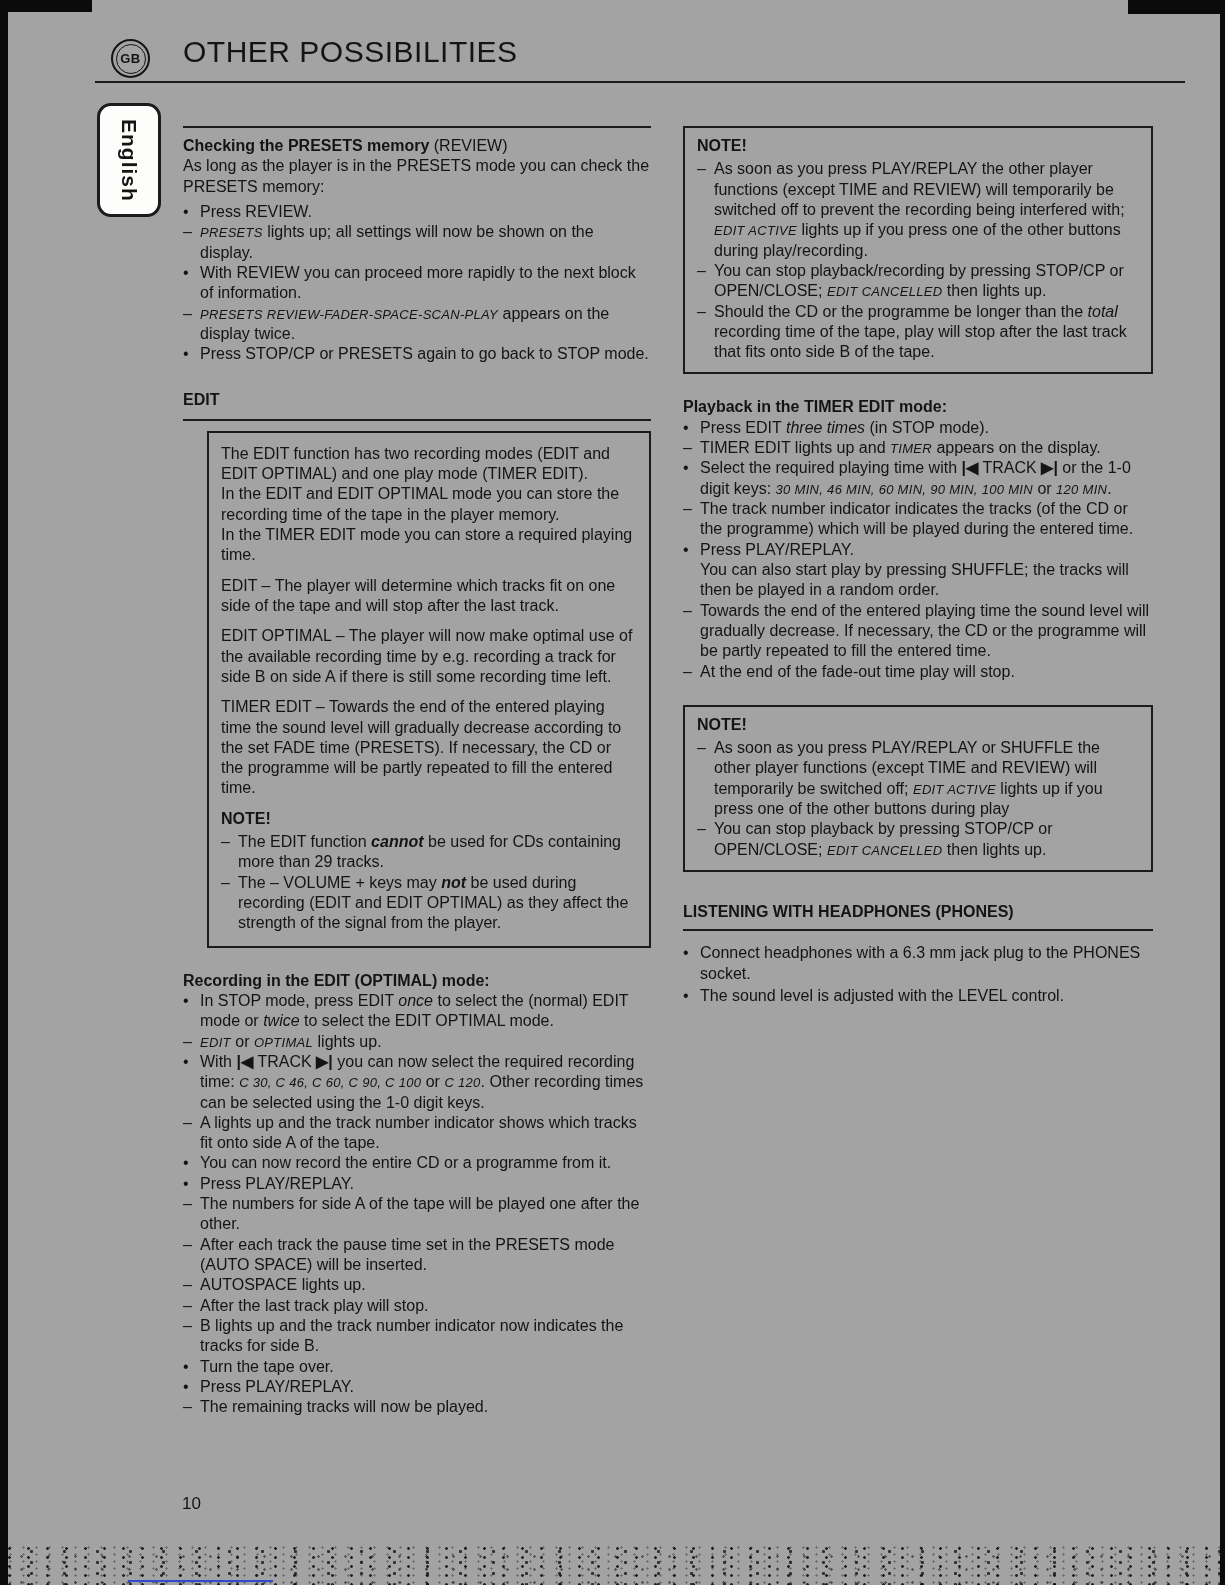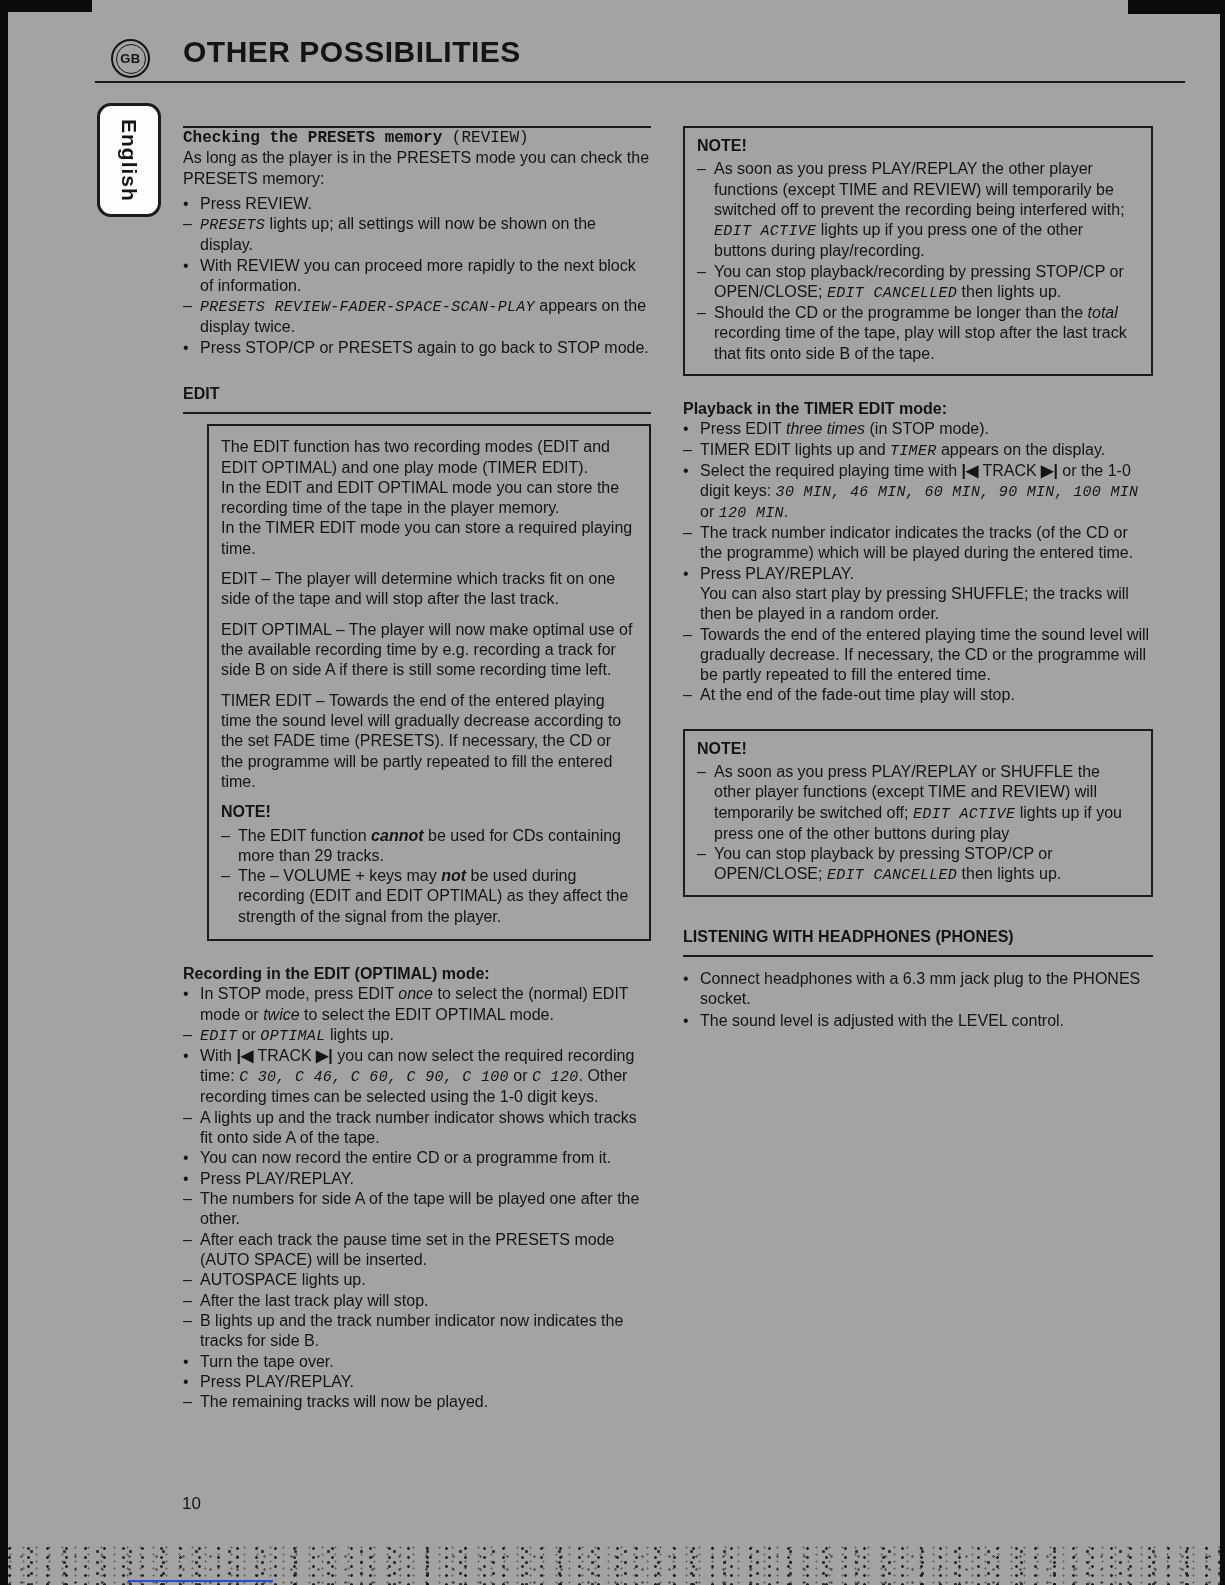--- a/index.html
+++ b/index.html
@@ -33,50 +33,50 @@
     border:2.5px solid #141414; border-radius:50%;
     display:flex; align-items:center; justify-content:center;
   }
   .gb-inner {
     width:30px; height:30px; border:1.5px solid #141414; border-radius:50%;
     display:flex; align-items:center; justify-content:center;
     font-weight:700; font-size:13px; letter-spacing:.5px;
   }
   .header-title {
     position:absolute; left:183px; top:35px;
-    font-size:30px; font-weight:700; letter-spacing:.5px;
+    font-size:30px; font-weight:400; letter-spacing:.5px;
   }
   .header-rule { position:absolute; left:95px; top:81px; width:1090px; height:2px; background:#1b1b1b; }
 
   
   .lang-tab {
     position:absolute; left:97px; top:103px; width:64px; height:114px;
     border:3px solid #1b1b1b; border-radius:14px;
     display:flex; align-items:center; justify-content:center; background:#fdfdfb;
   }
   .lang-tab span { writing-mode:vertical-rl; font-weight:700; font-size:21px; letter-spacing:1px; }
 
   
   .col { position:absolute; top:126px; font-size:16px; line-height:1.27; }
   .col-left  { left:183px; width:468px; }
   .col-right { left:683px; width:470px; }
   .rule { border-top:2px solid #1b1b1b; height:0; }
 
-  .heading-line { font-weight:400; margin-top:0;font-family:Liberation Mono, monospace; }
+  .heading-line { font-weight:400; margin-top:8px; }
   .para { white-space:pre-wrap; }
   .intro { margin-bottom:5px; }
 
   .li { display:flex; }
   .marker { flex:0 0 17px; width:17px; }
   .li-text { flex:1; white-space:pre-wrap; }
 
   .seg-b  { font-weight:700; }
   .seg-i  { font-style:italic; }
   .seg-bi { font-weight:700; font-style:italic; }
-  .seg-lcd{ font-family:Liberation Mono, monospace; font-style:italic; font-size:15px; letter-spacing:.3px; }
+  .seg-lcd{ font-family:Liberation Sans, sans-serif; font-style:italic; font-size:13px; letter-spacing:.3px; }
 
   .edit-heading { margin-top:26px; font-weight:700; margin-bottom:8px; }
   .edit-box { border:2px solid #1b1b1b; padding:11px 12px 12px; margin-top:10px;margin-left:24px; }
   .edit-box .para { margin-bottom:10px; }
   .edit-box .para:last-of-type { margin-bottom:4px; }
 
   .note-box { border:2px solid #1b1b1b; padding:8px 12px 10px; }
   .note-title { text-align:left; font-weight:700; margin-bottom:3px; }
 
   .sub-heading { font-weight:700; margin-top:23px; }

